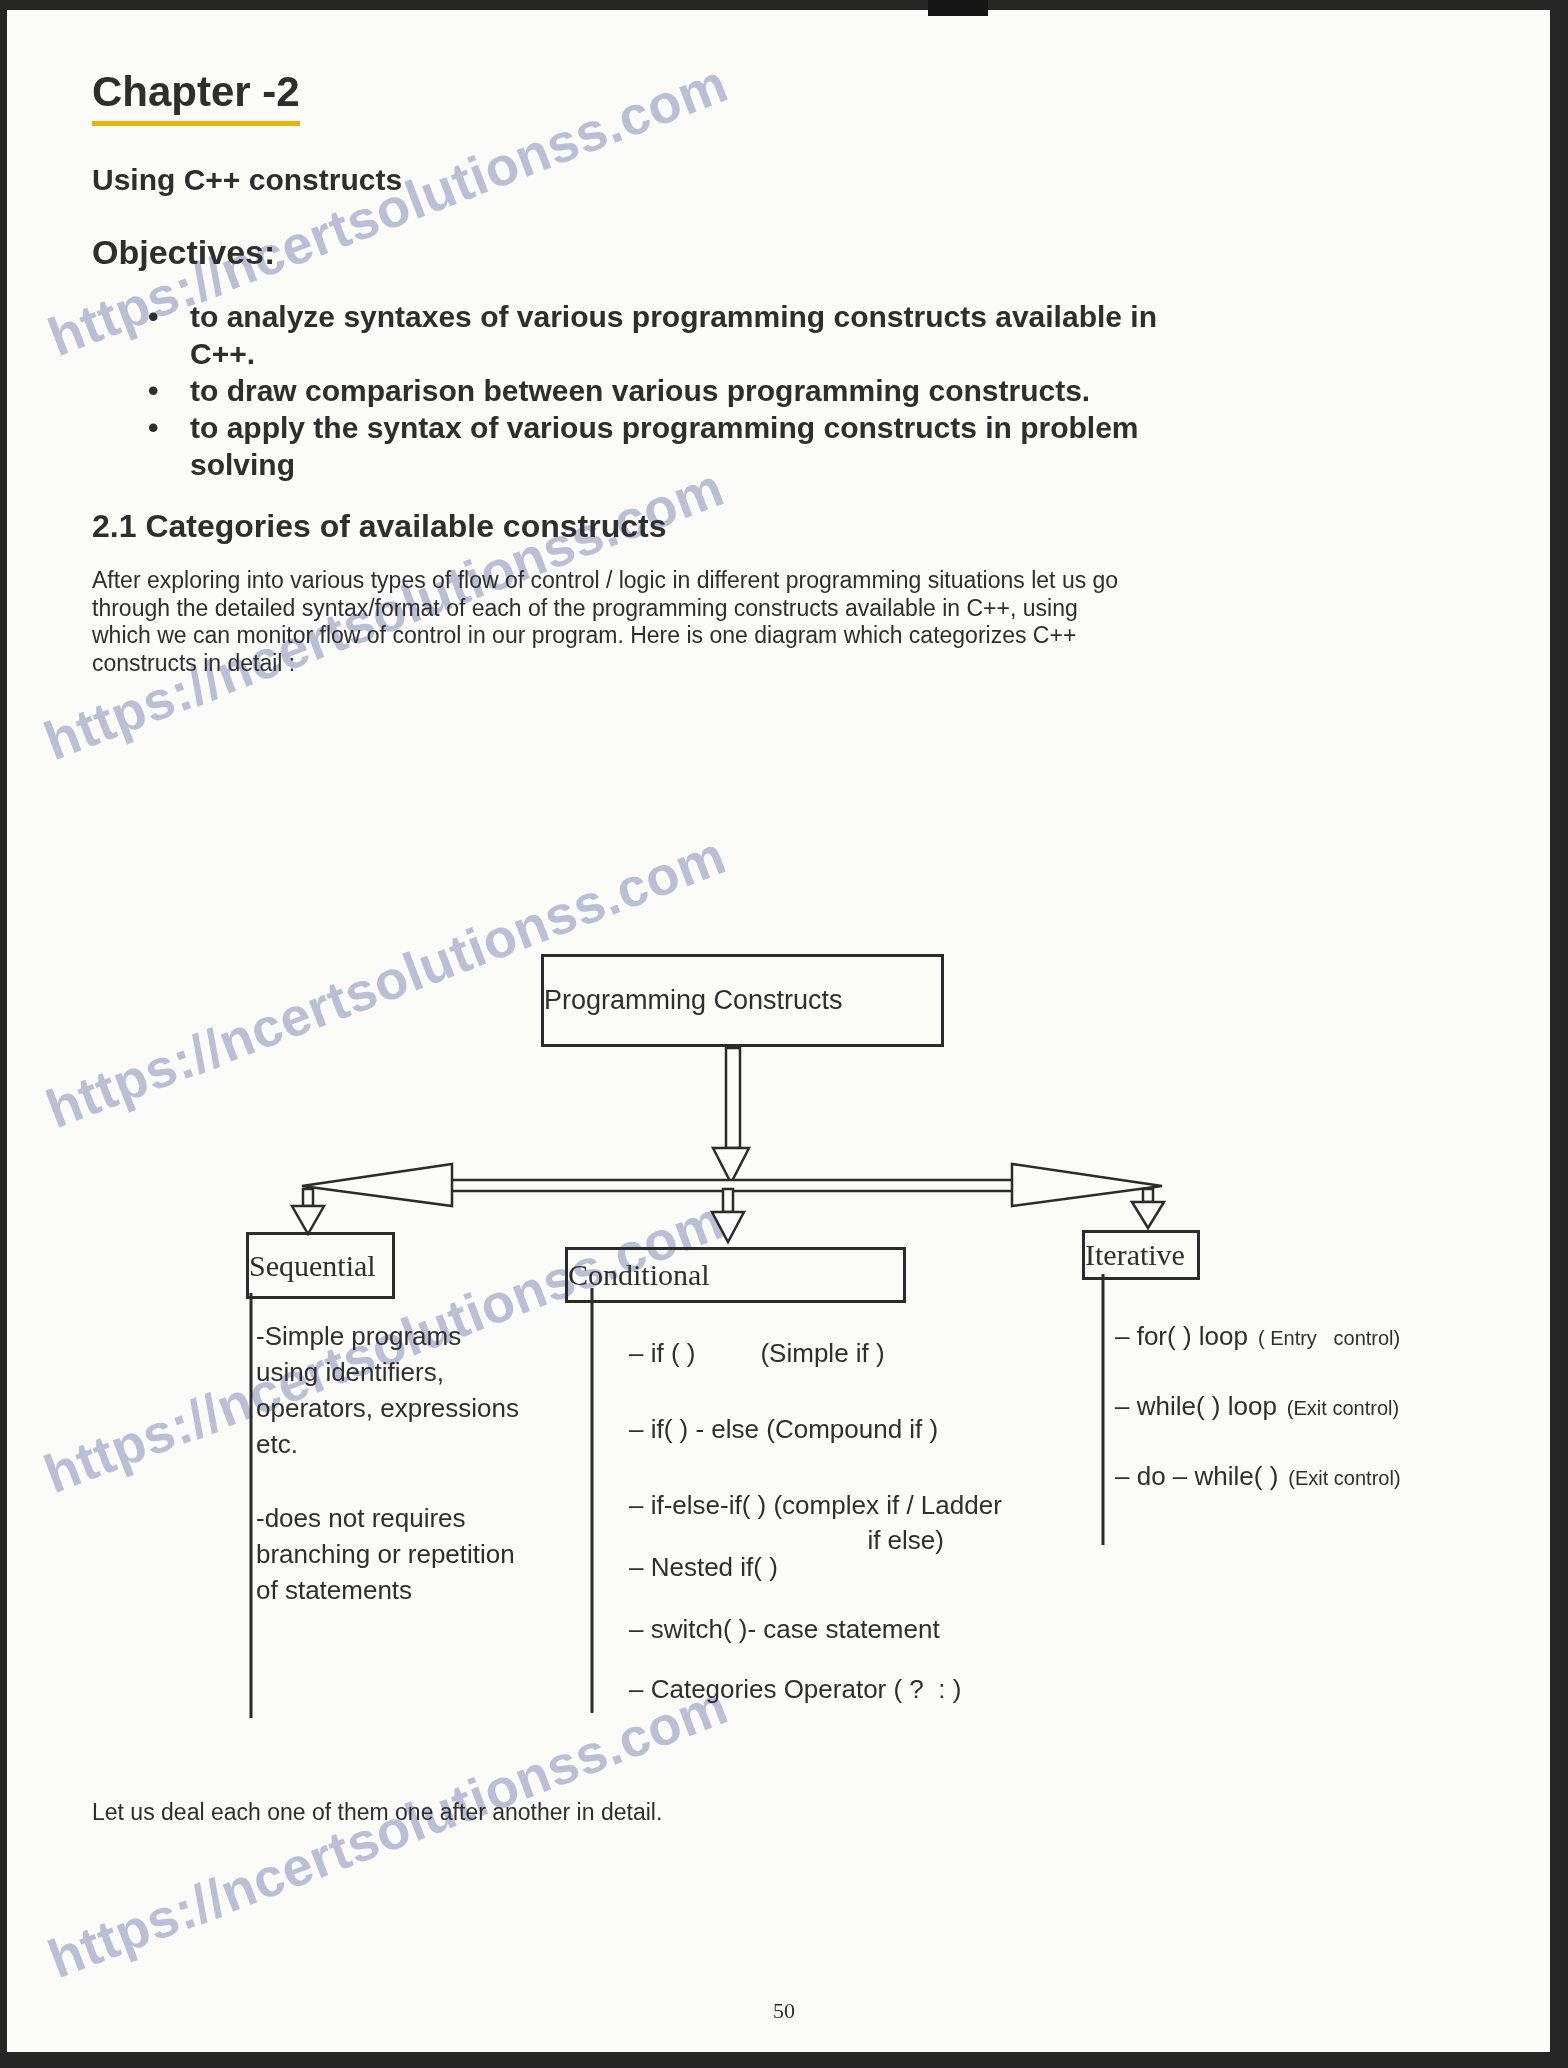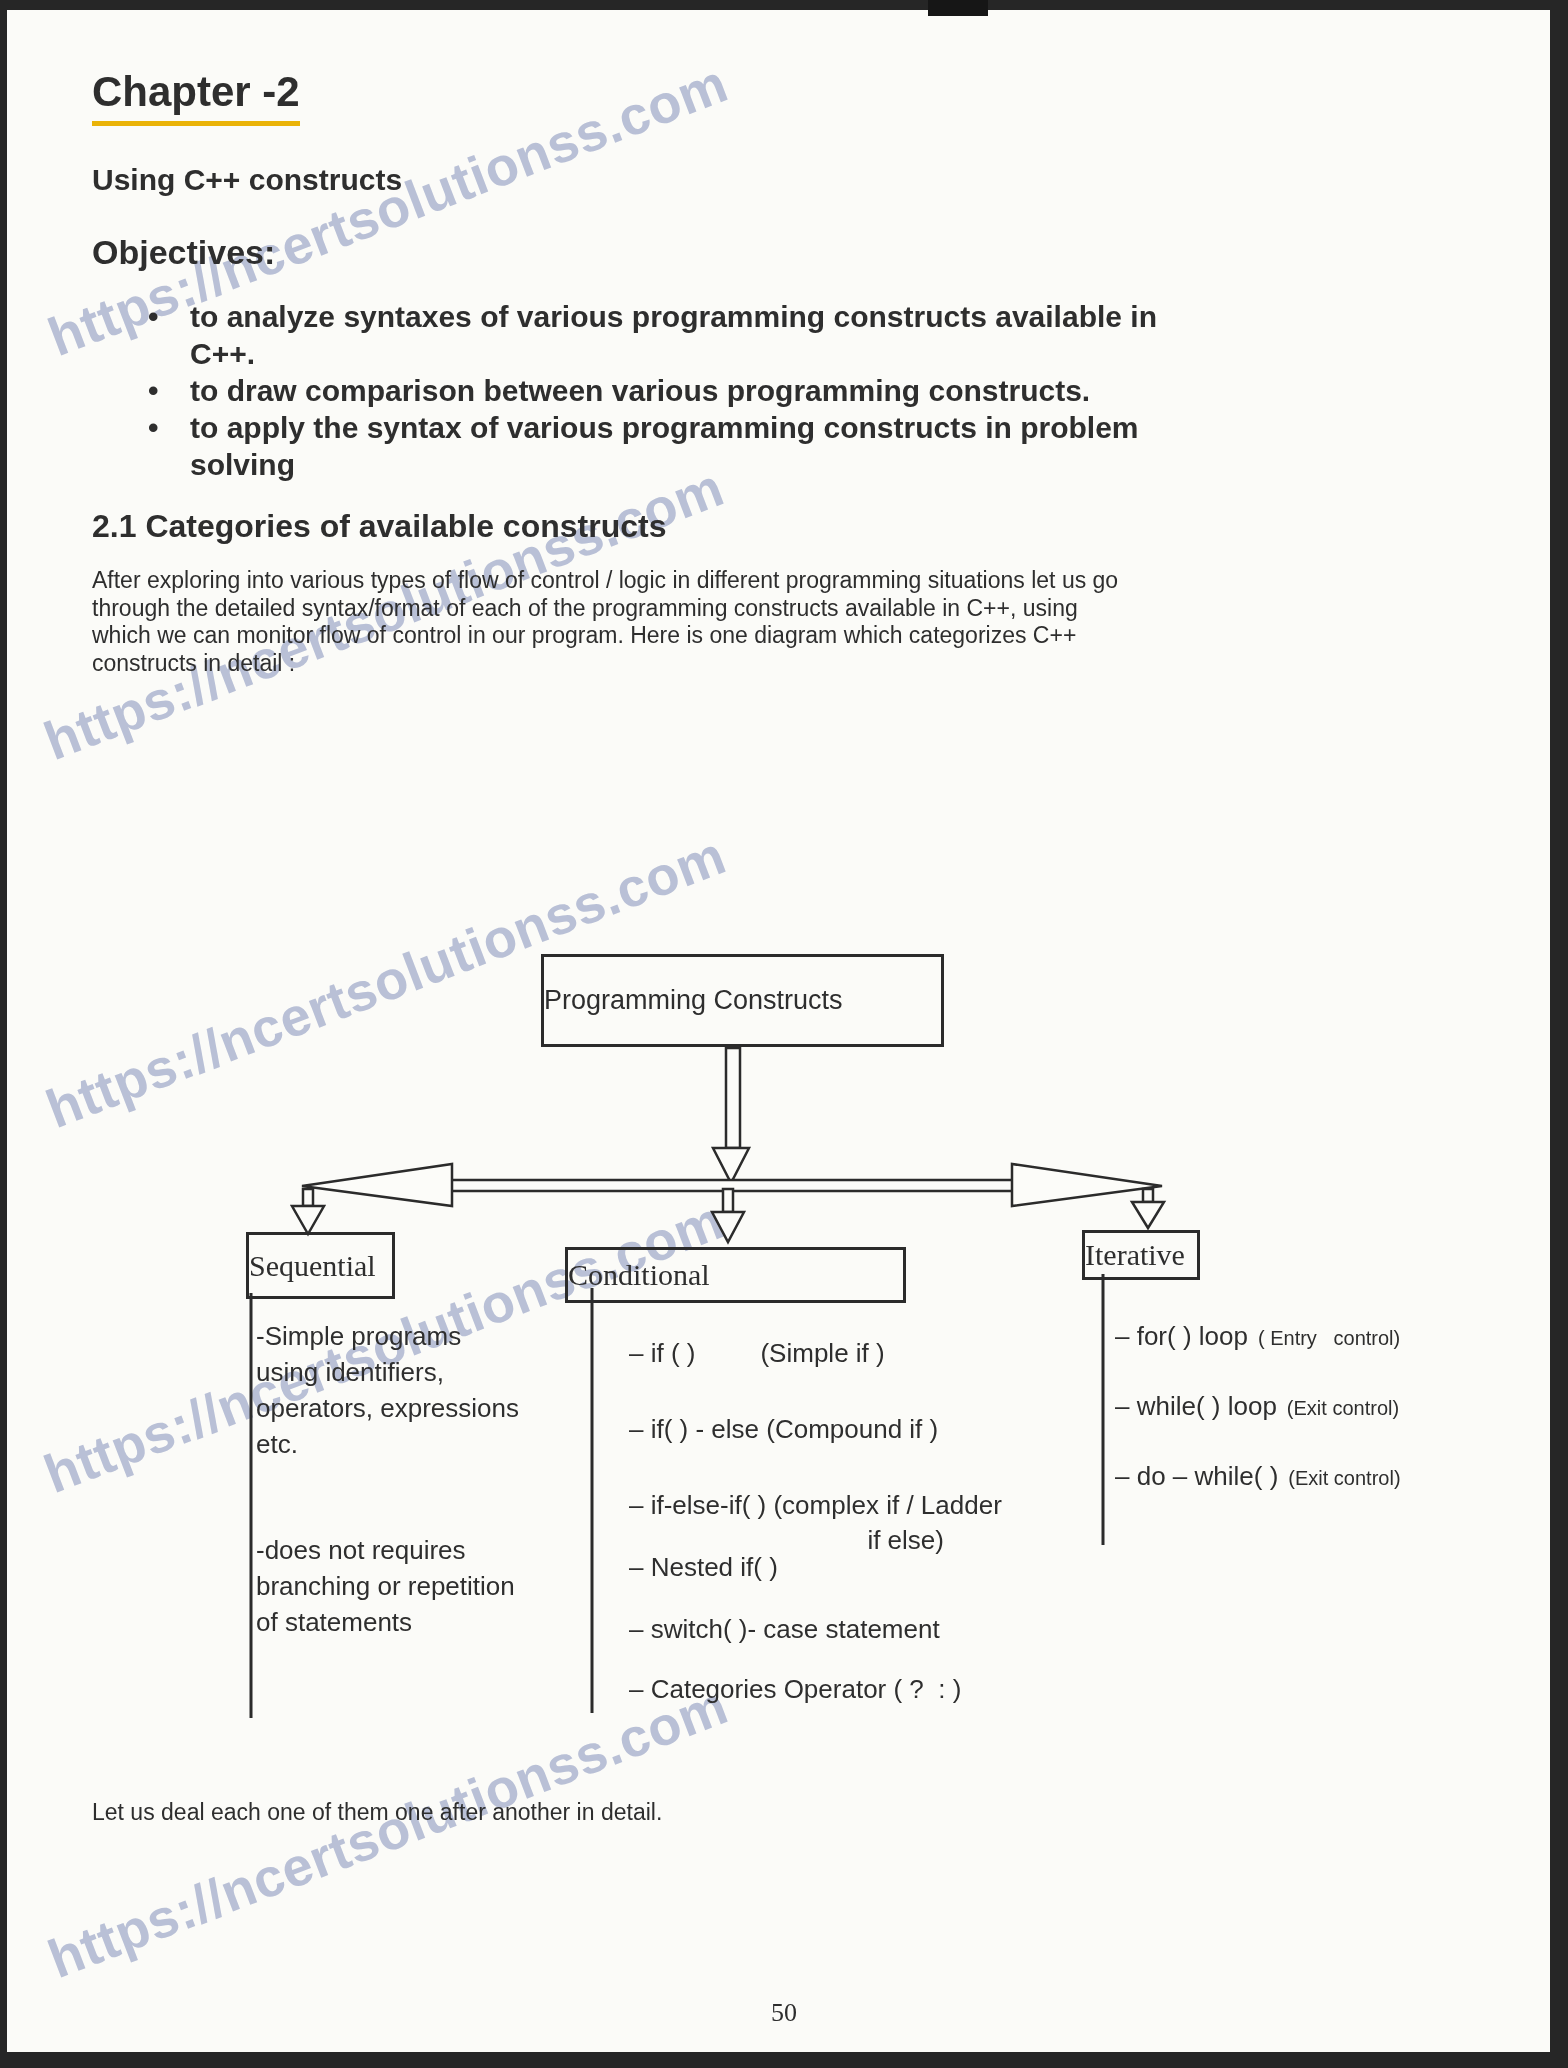--- a/index.html
+++ b/index.html
@@ -48,31 +48,31 @@
         display:flex;align-items:center;}
   .root-box{left:541px;top:954px;width:397px;height:87px;font-size:27px;}
   .cat-box{font-family:"Liberation Serif",serif;font-size:30px;}
   .seq-box{left:246px;top:1232px;width:143px;height:61px;}
   .cond-box{left:565px;top:1247px;width:335px;height:50px;}
   .iter-box{left:1082px;top:1230px;width:112px;height:44px;}
   svg.connectors{position:absolute;left:0;top:0;z-index:2;pointer-events:none;}
 
   .ditem{position:absolute;z-index:3;font-size:26px;line-height:36px;}
   .seq-item1{left:256px;top:1318px;}
-  .seq-item2{left:256px;top:1500px;margin-top:32px;}
+  .seq-item2{left:256px;top:1500px;}
   .cond-item{left:629px;line-height:35px;}
   .ci0{top:1336px;} .ci1{top:1412px;} .ci2{top:1488px;}
   .ci3{top:1550px;} .ci4{top:1612px;} .ci5{top:1672px;}
   .iter-item{left:1115px;}
   .ii0{top:1318px;} .ii1{top:1388px;} .ii2{top:1458px;}
   .iter-item .note{font-size:20px;margin-left:10px;}
 
   .closing{position:absolute;left:92px;top:1776px;font-size:23px;z-index:3;}
   .page-number{position:absolute;left:0;top:1998px;width:1568px;text-align:center;
-    font-family:"Liberation Serif",serif;font-size:26px;z-index:3;}
+    font-family:"Liberation Serif",serif;font-size:22px;z-index:3;}
 </style>
 </head>
 <body>
 
 <div class="page">
 
   <div class="wm wm1">https://ncertsolutionss.com</div>
   <div class="wm wm2">https://ncertsolutionss.com</div>
   <div class="wm wm3">https://ncertsolutionss.com</div>
   <div class="wm wm4">https://ncertsolutionss.com</div>

